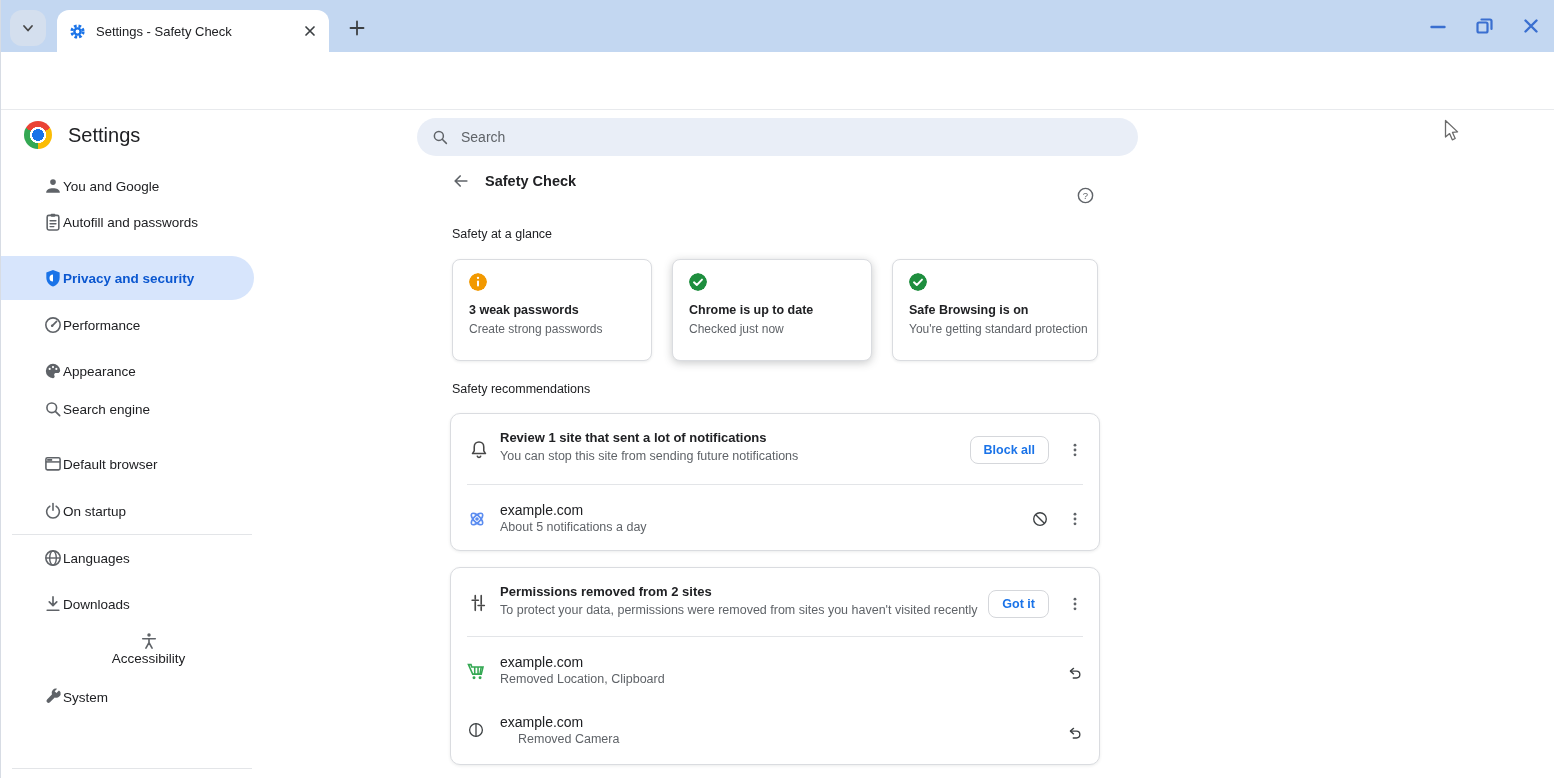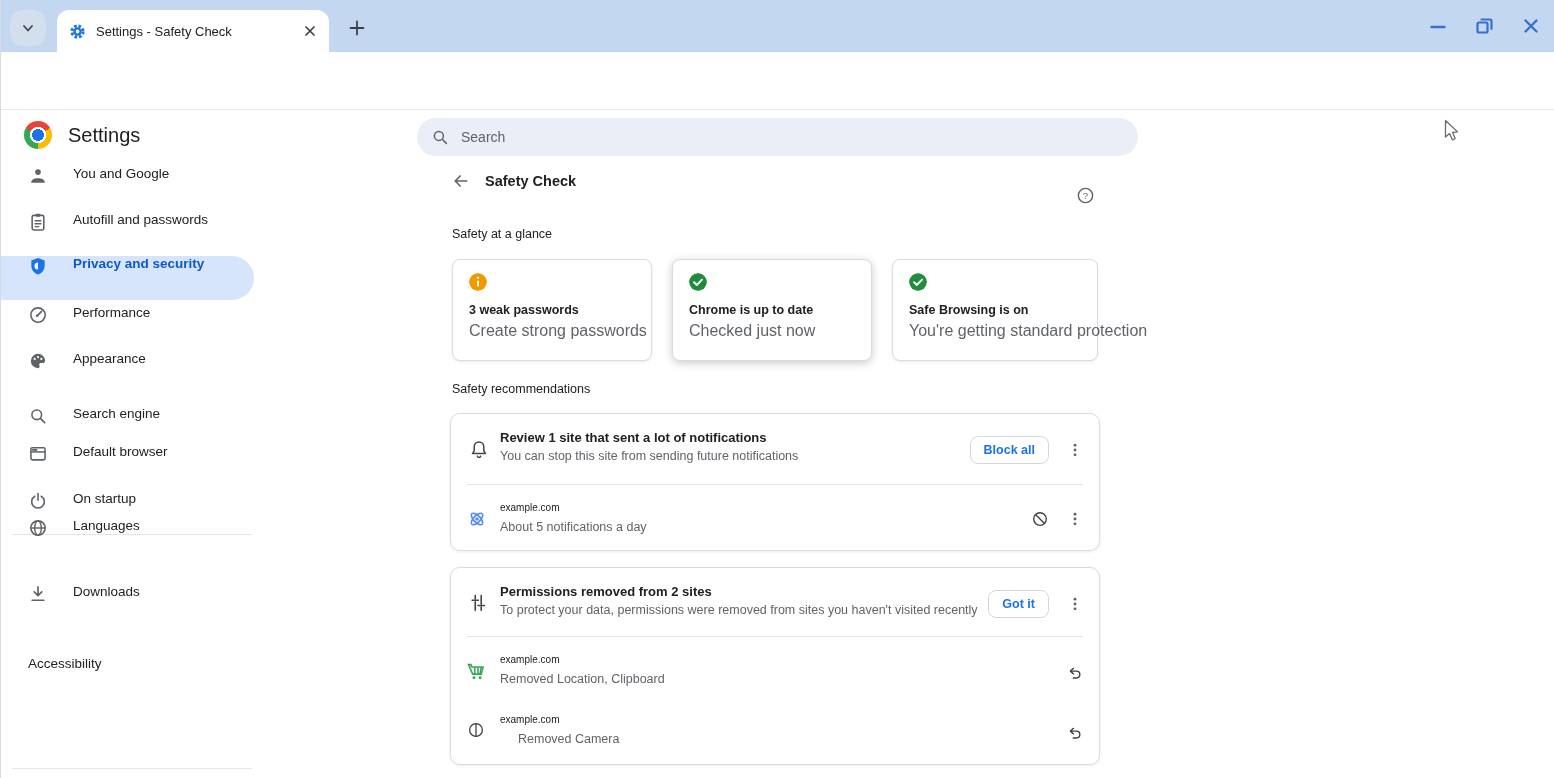--- a/index.html
+++ b/index.html
@@ -31,46 +31,46 @@
 
   
   .sb-header { position:absolute; left:24px; top:10px; height:30px; display:flex; align-items:center; gap:16px; }
   .chrome-logo { width:28px; height:28px; border-radius:50%;
     background: radial-gradient(circle at 50% 50%, #1a73e8 0 29%, #fff 30% 41%, rgba(0,0,0,0) 42%),
                 conic-gradient(from -60deg, #ea4335 0 120deg, #fbbc04 120deg 240deg, #34a853 240deg 360deg); }
   .chrome-logo.grey { width:18px; height:18px;
     background: radial-gradient(circle at 50% 50%, #202124 0 29%, #fff 30% 41%, rgba(0,0,0,0) 42%),
                 conic-gradient(from -60deg, #3c4043 0 120deg, #80868b 120deg 240deg, #5f6368 240deg 360deg); }
   .sb-title { font-size:20px; color:#202124; }
-  .nav-item { position:absolute; left:0; width:254px; height:40px; display:flex; align-items:flex-start; padding-left:28px; gap:25px; cursor:pointer; border-radius:0 22px 22px 0; }
+  .nav-item { position:absolute; left:0; width:254px; height:40px; display:flex; align-items:center; padding-left:43px; cursor:pointer; border-radius:0 22px 22px 0; }
   .nav-item span.lbl { font-size:13.5px; color:#202124; }
   .nav-item.selected { height:44px; background:#d7e5fc; }
   .nav-item.selected span.lbl { color:#0b57d0; font-weight:bold; }
   .sb-divider { position:absolute; left:12px; width:240px; height:1px; background:#e3e5e8; }
 
   
   .search-bar { position:absolute; left:417px; top:8px; width:721px; height:38px; background:#e9eef7; border-radius:19px; display:flex; align-items:center; padding:0 14px; gap:12px; }
   .search-bar span { font-size:14px; color:#5f6368; }
   .page-title-row { position:absolute; left:451px; top:61px; display:flex; align-items:center; gap:14px; }
   .page-title { font-size:14.5px; font-weight:bold; color:#202124; }
   .sec-label { position:absolute; font-size:12.5px; color:#202124; }
 
   .gcard { position:absolute; top:149px; height:102px; background:#fff; border:1px solid #dadce0; border-radius:8px; box-shadow:0 1px 3px rgba(60,64,67,.10); }
   .gcard.lift { box-shadow:0 2px 8px rgba(60,64,67,.28); }
   .gstatus { position:absolute; left:16px; top:13px; width:18px; height:18px; border-radius:50%; }
   .gtitle { position:absolute; left:16px; top:43px; font-size:12.5px; font-weight:bold; color:#202124; white-space:nowrap; }
-  .gsub { position:absolute; left:16px; top:62px; font-size:16px; color:#5f6368; white-space:nowrap; }
+  .gsub { position:absolute; left:16px; top:62px; font-size:12px; color:#5f6368; white-space:nowrap; }
 
   .rcard { position:absolute; left:450px; width:650px; background:#fff; border:1px solid #dadce0; border-radius:10px; box-shadow:0 1px 3px rgba(60,64,67,.10); }
   .r-title { position:absolute; left:49px; top:16px; font-size:13px; font-weight:bold; color:#202124; white-space:nowrap; }
   .r-sub { position:absolute; left:49px; top:35px; font-size:12.5px; color:#5f6368; white-space:nowrap; }
   .r-btn { position:absolute; top:22px; height:28px; padding:0 13px; background:#fff; border:1px solid #d5d7db; border-radius:8px; color:#1a73e8; font-size:12.5px; font-weight:bold; display:flex; align-items:center; cursor:pointer; font-family:"Liberation Sans",sans-serif; }
   .r-kebab { position:absolute; width:24px; height:24px; display:flex; align-items:center; justify-content:center; cursor:pointer; }
   .r-div { position:absolute; left:16px; right:16px; height:1px; background:#e3e5e8; }
-  .site-name { position:absolute; left:49px; font-size:10px; color:#202124; }
+  .site-name { position:absolute; left:49px; font-size:14px; color:#202124; }
   .site-detail { position:absolute; left:49px; font-size:12.5px; color:#5f6368; }
   .ico-btn { position:absolute; width:26px; height:26px; display:flex; align-items:center; justify-content:center; cursor:pointer; border-radius:50%; }
 
   .help-btn { position:absolute; left:1074px; top:74px; width:22px; height:22px; display:flex; align-items:center; justify-content:center; cursor:pointer; }
   .avatar { width:28px; height:28px; border-radius:50%; overflow:hidden; }
   .kebab-circle { width:32px; height:32px; border-radius:50%; background:#e1e5eb; display:flex; align-items:center; justify-content:center; }
   .vdiv { width:2px; height:20px; background:#a9c2e8; margin:0 10px; }
   .edge { position:absolute; left:0; top:0; width:1px; height:778px; background:#d7dce4; }
 </style>
 </head>
@@ -181,21 +181,21 @@
     </div>
 
     <div class="nav-item" style="top:56px;">
       <svg width="20" height="20" viewBox="0 0 24 24">
         <circle cx="12" cy="7.3" r="3.4" fill="#5f6368"></circle>
         <path d="M3.8 19.8 c0-3.4 3.7-5.2 8.2-5.2 s8.2 1.8 8.2 5.2 v.2 H3.8 z" fill="#5f6368"></path>
       </svg>
       <span class="lbl">You and Google</span>
     </div>
 
-    <div class="nav-item" style="top:102px;">
+    <div class="nav-item" style="top:92px;">
       <svg width="20" height="20" viewBox="0 0 24 24">
         <rect x="5" y="4" width="14" height="17.5" rx="2" fill="none" stroke="#5f6368" stroke-width="1.9"></rect>
         <rect x="9.2" y="2.2" width="5.6" height="3.4" rx="1" fill="#5f6368"></rect>
         <path d="M8.5 10.5 h7 M8.5 14 h7 M8.5 17.5 h4.5" stroke="#5f6368" stroke-width="1.7" stroke-linecap="round"></path>
       </svg>
       <span class="lbl">Autofill and passwords</span>
     </div>
 
     <div class="nav-item selected" style="top:146px;">
       <svg width="20" height="20" viewBox="0 0 24 24">
@@ -217,21 +217,21 @@
     <div class="nav-item" style="top:241px;">
       <svg width="20" height="20" viewBox="0 0 24 24">
         <path d="M12 3.4 a8.6 8.6 0 1 0 0 17.2 c1.4 0 2-.9 2-1.9 0-.9-.6-1.4-.6-2.3 0-1.2 1-2 2.2-2 h1.9 c1.7 0 3.1-1.3 3.1-3.1 A8.6 8.6 0 0 0 12 3.4 z" fill="#5f6368"></path>
         <circle cx="8" cy="9.5" r="1.3" fill="#fff"></circle>
           <circle cx="12" cy="7.3" r="1.3" fill="#fff"></circle>
           <circle cx="16" cy="9.5" r="1.3" fill="#fff"></circle>
       </svg>
       <span class="lbl">Appearance</span>
     </div>
 
-    <div class="nav-item" style="top:296px;">
+    <div class="nav-item" style="top:279px;">
       <svg width="20" height="20" viewBox="0 0 24 24">
         <circle cx="10.5" cy="10.5" r="5.8" fill="none" stroke="#5f6368" stroke-width="1.9"></circle>
         <path d="M14.8 14.8 L20 20" stroke="#5f6368" stroke-width="2" stroke-linecap="round"></path>
       </svg>
       <span class="lbl">Search engine</span>
     </div>
 
     <div class="nav-item" style="top:334px;">
       <svg width="20" height="20" viewBox="0 0 24 24">
         <rect x="3.5" y="4.5" width="17" height="14.5" rx="1.8" fill="none" stroke="#5f6368" stroke-width="1.9"></rect>
@@ -244,21 +244,21 @@
     <div class="nav-item" style="top:381px;">
       <svg width="20" height="20" viewBox="0 0 24 24">
         <path d="M8.2 6.3 a7.6 7.6 0 1 0 7.6 0" fill="none" stroke="#5f6368" stroke-width="1.9" stroke-linecap="round"></path>
         <path d="M12 3 V11" stroke="#5f6368" stroke-width="1.9" stroke-linecap="round"></path>
       </svg>
       <span class="lbl">On startup</span>
     </div>
 
     <div class="sb-divider" style="top:424px;"></div>
 
-    <div class="nav-item" style="top:408px;">
+    <div class="nav-item" style="top:428px;">
       <svg width="20" height="20" viewBox="0 0 24 24">
         <circle cx="12" cy="12" r="8.6" fill="none" stroke="#5f6368" stroke-width="1.9"></circle>
         <ellipse cx="12" cy="12" rx="4" ry="8.6" fill="none" stroke="#5f6368" stroke-width="1.7"></ellipse>
         <path d="M3.4 12 H20.6" stroke="#5f6368" stroke-width="1.7"></path>
       </svg>
       <span class="lbl">Languages</span>
     </div>
 
     <div class="nav-item" style="top:474px;">
       <svg width="20" height="20" viewBox="0 0 24 24">
@@ -269,20 +269,26 @@
     </div>
 
     <div class="nav-item" style="top:521px;flex-direction:column;">
       <svg width="20" height="20" viewBox="0 0 24 24">
         <circle cx="12" cy="4.8" r="2.1" fill="#5f6368"></circle>
         <path d="M4.5 9.3 H19.5 M12 9.3 V14 M12 14 L8.3 20.5 M12 14 L15.7 20.5" fill="none" stroke="#5f6368" stroke-width="2" stroke-linecap="round" stroke-linejoin="round"></path>
       </svg>
       <span class="lbl">Accessibility</span>
     </div>
 
+    <div class="nav-item" style="top:567px;">
+      <svg width="20" height="20" viewBox="0 0 24 24">
+        <path d="M21 6.2 a5.2 5.2 0 0 1-6.9 6.3 L8.3 18.3 a2.4 2.4 0 1 1-3.4-3.4 l5.8-5.8 A5.2 5.2 0 0 1 17 2.2 l-3 3 2.1 2.1 3-3 a5.2 5.2 0 0 1 1.9 1.9 z" fill="#5f6368"></path>
+      </svg>
+      <span class="lbl">System</span>
+    </div>
 
 
     <div class="sb-divider" style="top:658px;"></div>
 
     <div class="search-bar">
       <svg width="18" height="18" viewBox="0 0 24 24">
         <circle cx="10.5" cy="10.5" r="6" fill="none" stroke="#5f6368" stroke-width="2"></circle>
         <path d="M15 15 L20.5 20.5" stroke="#5f6368" stroke-width="2" stroke-linecap="round"></path>
       </svg>
       <span>Search</span>

